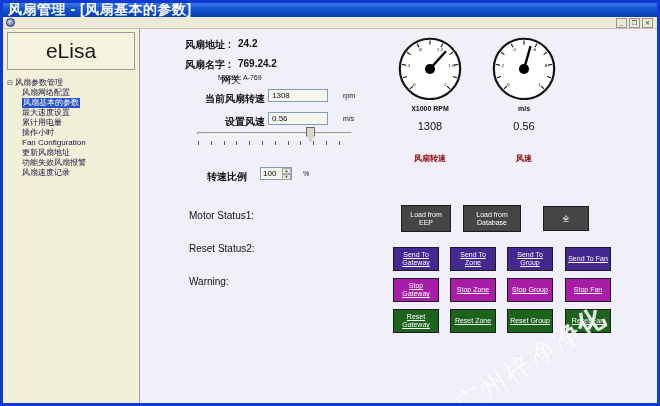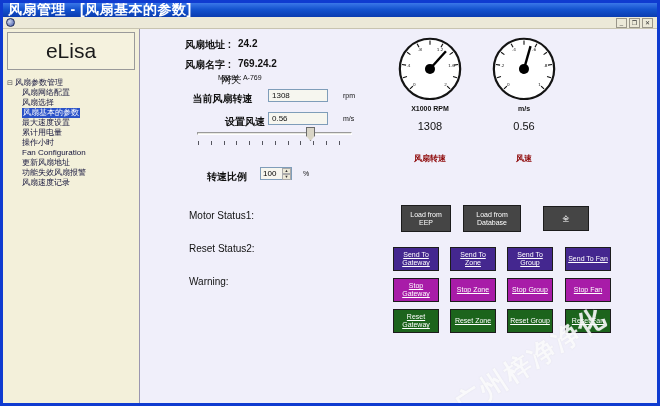--- a/index.html
+++ b/index.html
@@ -64,21 +64,20 @@
       <span class="mdi-btn">✕</span>
     </div>
   </div>
 
   <div class="content">
     <div class="sidebar">
       <div class="logo">eLisa</div>
       <div class="tree">
         <div class="tree-root"><span class="expander">⊟</span><span>风扇参数管理</span></div>
         <div class="tree-item"><span>风扇网络配置</span></div>
-        <div class="tree-item"><span>风扇选择</span></div>
         <div class="tree-item selected"><span>风扇基本的参数</span></div>
         <div class="tree-item"><span>最大速度设置</span></div>
         <div class="tree-item"><span>累计用电量</span></div>
         <div class="tree-item"><span>操作小时</span></div>
         <div class="tree-item"><span>Fan Configuration</span></div>
         <div class="tree-item"><span>更新风扇地址</span></div>
         <div class="tree-item"><span>功能失效风扇报警</span></div>
         <div class="tree-item"><span>风扇速度记录</span></div>
       </div>
       <button class="close-btn">关</button>
@@ -86,21 +85,21 @@
 
     <div class="main">
 
       <span class="lbl" style="left:45px;top:9px">风扇地址 :</span>
       <span class="lbl" style="left:98px;top:9px">24.2</span>
       <span class="lbl" style="left:45px;top:29px">风扇名字 :</span>
       <span class="lbl" style="left:98px;top:29px">769.24.2</span>
       <span class="lbl-plain" style="left:52px;top:44px">网关</span>
       <span class="tiny" style="left:78px;top:45px">Master: A-769</span>
 
-      <span class="lbl" style="left:40px;top:63px;width:85px;text-align:center">当前风扇转速</span>
+      <span class="lbl" style="left:40px;top:63px;width:85px;text-align:right">当前风扇转速</span>
       <input class="tbox" style="left: 128px; top: 60px;" value="1308">
       <span class="unit" style="left:203px;top:63px">rpm</span>
 
       <span class="lbl" style="left:40px;top:86px;width:85px;text-align:right">设置风速</span>
       <input class="tbox" style="left: 128px; top: 83px;" value="0.56">
       <span class="unit" style="left:203px;top:86px">m/s</span>
 
       <div class="slider-track">
         <div class="slider-thumb"></div>
       </div>

